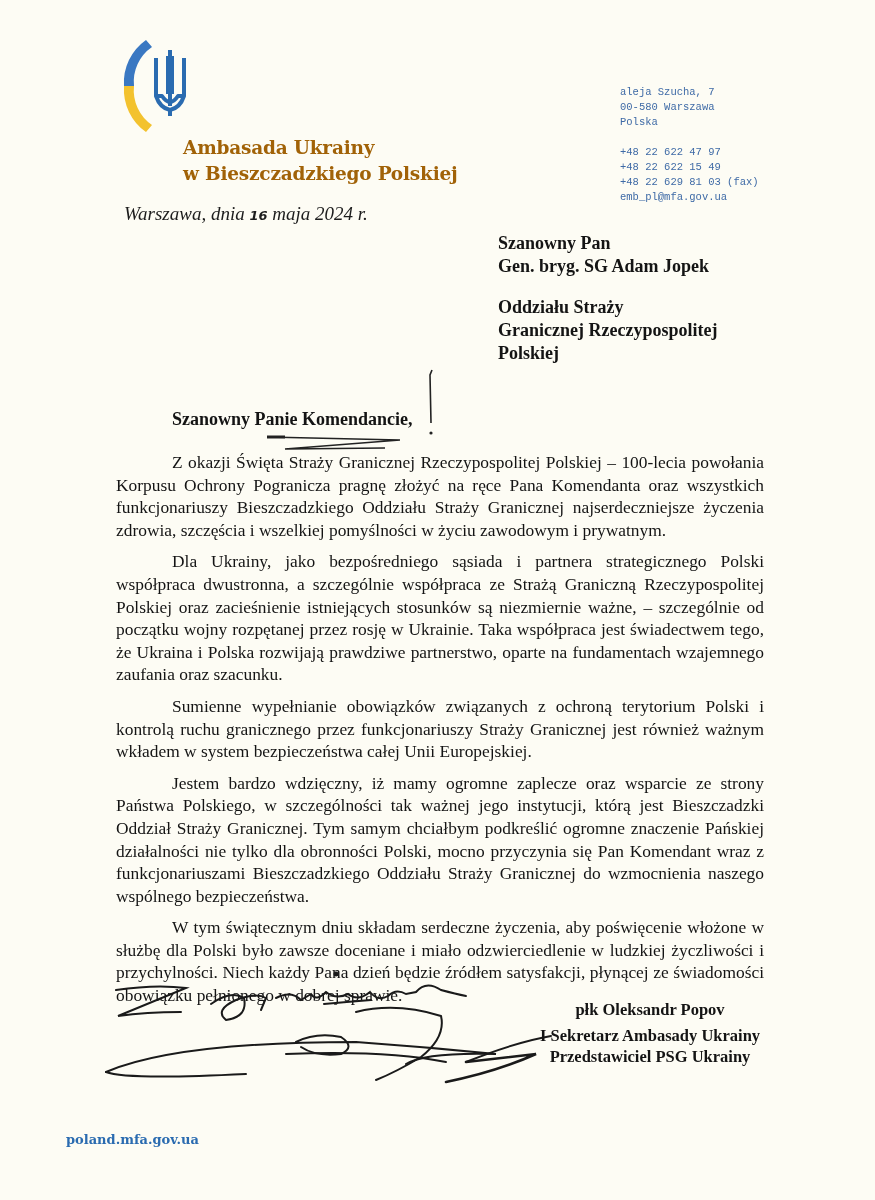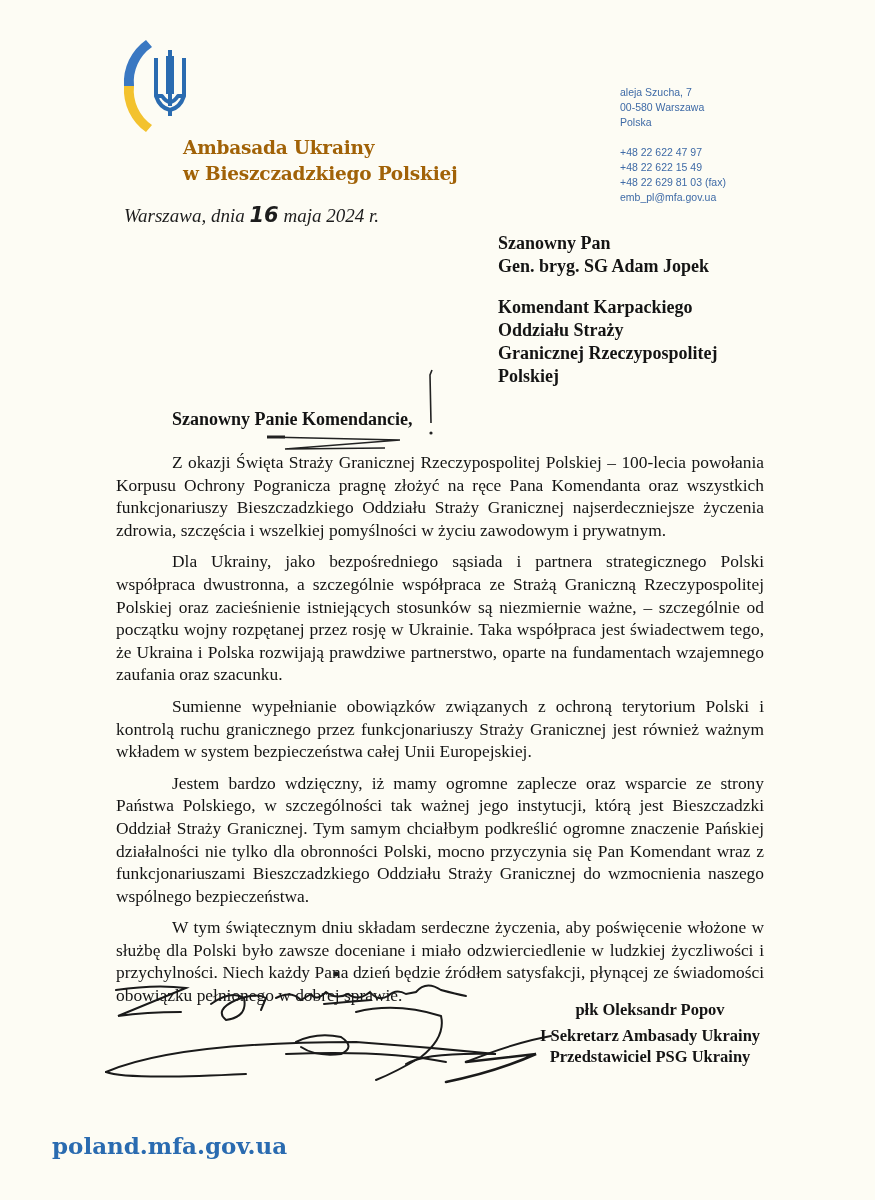--- a/index.html
+++ b/index.html
@@ -21,34 +21,34 @@
       font-family: "DejaVu Serif", serif;
       font-weight: bold;
       font-size: 18.5px;
       line-height: 26px;
       color: #a16207;
       letter-spacing: -0.2px;
     }
 
     .contact {
       left: 620px; top: 85px;
-      font-family: Liberation Sans, sans-serif;
+      font-family: Liberation Mono, monospace;
       font-size: 10.5px;
       line-height: 15px;
       color: #3e6aa6;
     }
     .contact .gap { height: 15px; }
 
     .date {
       left: 124px; top: 203px;
       font-style: italic;
       font-size: 19px;
       color: #1d1d1d;
     }
-    .date .hand { font-weight: bold; font-family: "DejaVu Sans", sans-serif; font-size: 21px; }
+    .date .hand { font-weight: bold; font-family: "DejaVu Sans", sans-serif; font-size: 13px; }
 
     .recipient {
       left: 498px; top: 232px;
       font-weight: bold;
       font-size: 18px;
       line-height: 23px;
     }
     .recipient .gap { height: 18px; }
 
     .salutation {
@@ -74,24 +74,24 @@
       font-size: 16.5px;
       line-height: 21px;
     }
     .sign-block .name { margin-bottom: 5px; }
 
     #signature { left: 96px; top: 962px; width: 460px; height: 130px; }
     #margin-mark { left: 420px; top: 365px; width: 20px; height: 80px; }
     #underline-mark { left: 265px; top: 434px; width: 140px; height: 20px; }
 
     .footer-url {
-      left: 52px; top: 1132px;
+      left: 66px; top: 1132px;
       font-family: "DejaVu Serif", serif;
       font-weight: bold;
-      font-size: 23px;
+      font-size: 13px;
       color: #2a6bb0;
     }
   </style>
 </head>
 <body>
 
 <svg id="logo" class="abs" viewBox="0 0 100 100">
   <g>
     <path d="M30 4 A52 52 0 0 0 8 50 L18 50 A42 42 0 0 1 36 11 Z" fill="#3a78c2"></path>
     <path d="M8 50 A52 52 0 0 0 30 96 L36 89 A42 42 0 0 1 18 50 Z" fill="#f3c22e"></path>
@@ -124,21 +124,20 @@
 <div class="abs date">
   <span>Warszawa, dnia</span>
   <span class="hand">16</span>
   <span>maja 2024 r.</span>
 </div>
 
 <div class="abs recipient">
   <div>Szanowny Pan</div>
   <div>Gen. bryg. SG Adam Jopek</div>
   <div class="gap"></div>
-  <div>Komendant Karpackiego</div>
   <div>Oddziału  Straży</div>
   <div>Granicznej Rzeczypospolitej</div>
   <div>Polskiej</div>
 </div>
 
 <svg id="margin-mark" class="abs" viewBox="0 0 20 80">
   <path d="M12 5 L10 10 L11 58" stroke="#222" stroke-width="1.6" fill="none"></path>
   <circle cx="11" cy="68" r="1.6" fill="#222"></circle>
 </svg>
 

